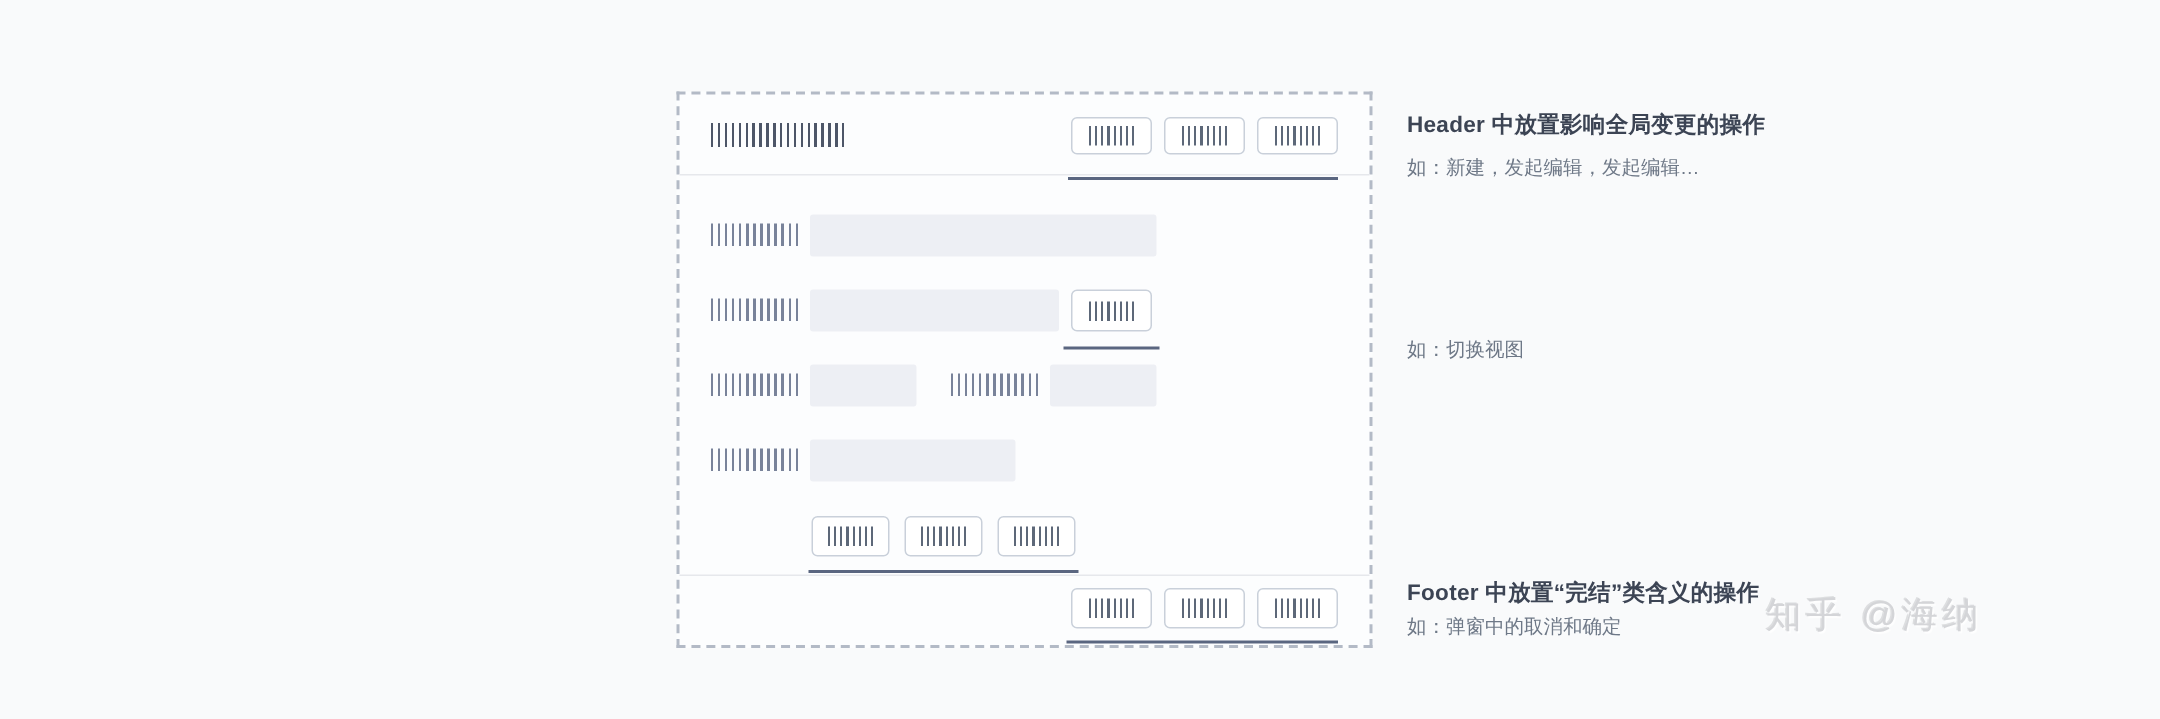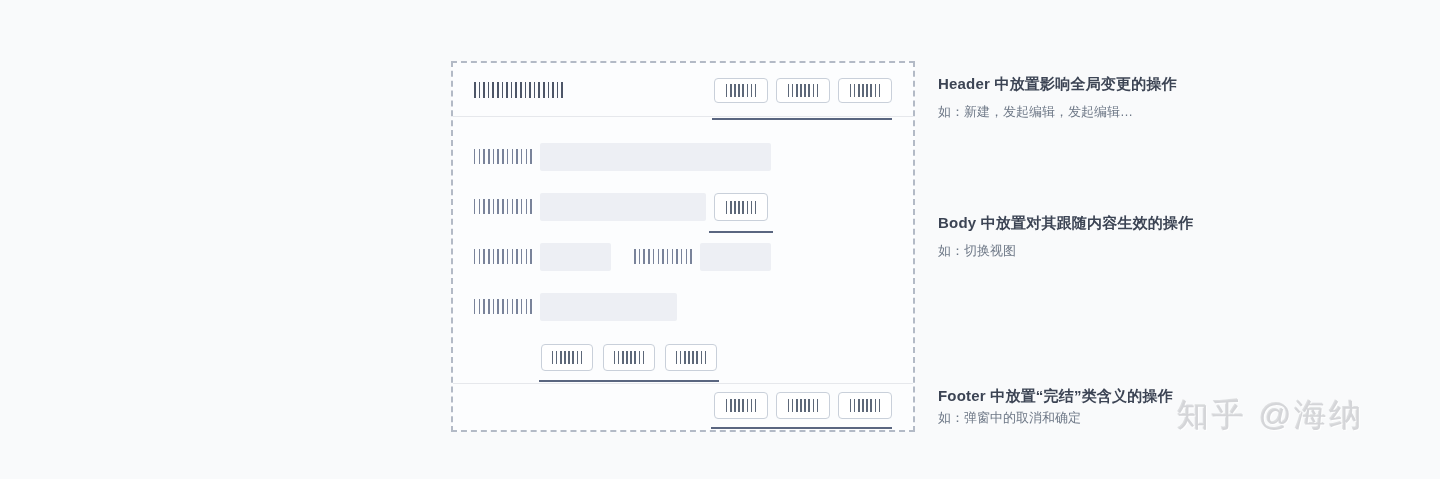--- a/index.html
+++ b/index.html
@@ -71,21 +71,21 @@
   
   .ann { position:absolute; left:938px; width:360px; }
   .ann-title { font-size:15px; line-height:18px; font-weight:700; color:#3c4454; letter-spacing:.2px; }
   .ann-sub { font-size:13px; line-height:16px; color:#6e7887; margin-top:11px; }
   .ann-1 { top:75px; } .ann-2 { top:214px; } .ann-3 { top:387px; }
   .ann-3 .ann-sub { margin-top:5px; }
 
   
   .watermark {
     position:absolute; left:1177px; top:394px;
-    font-size:32px; letter-spacing:3px; font-weight:400;
+    font-size:24px; letter-spacing:3px; font-weight:400;
     color:#d4d5d8;
     text-shadow:1px 1px 1px rgba(255,255,255,.95), -1px -1px 0 rgba(187,188,191,.45);
     user-select:none; white-space:nowrap;
   }
 </style>
 </head>
 <body>
 
 <div class="canvas">
 
@@ -164,21 +164,20 @@
       <div class="accent-line"></div>
     </div>
   </div>
 
   <div class="ann ann-1">
     <div class="ann-title">Header 中放置影响全局变更的操作</div>
     <div class="ann-sub">如：新建，发起编辑，发起编辑…</div>
   </div>
 
   <div class="ann ann-2">
-    <div class="ann-title">Body 中放置对其跟随内容生效的操作</div>
     <div class="ann-sub">如：切换视图</div>
   </div>
 
   <div class="ann ann-3">
     <div class="ann-title">Footer 中放置“完结”类含义的操作</div>
     <div class="ann-sub">如：弹窗中的取消和确定</div>
   </div>
 
   <div class="watermark">知乎 @海纳</div>
 

